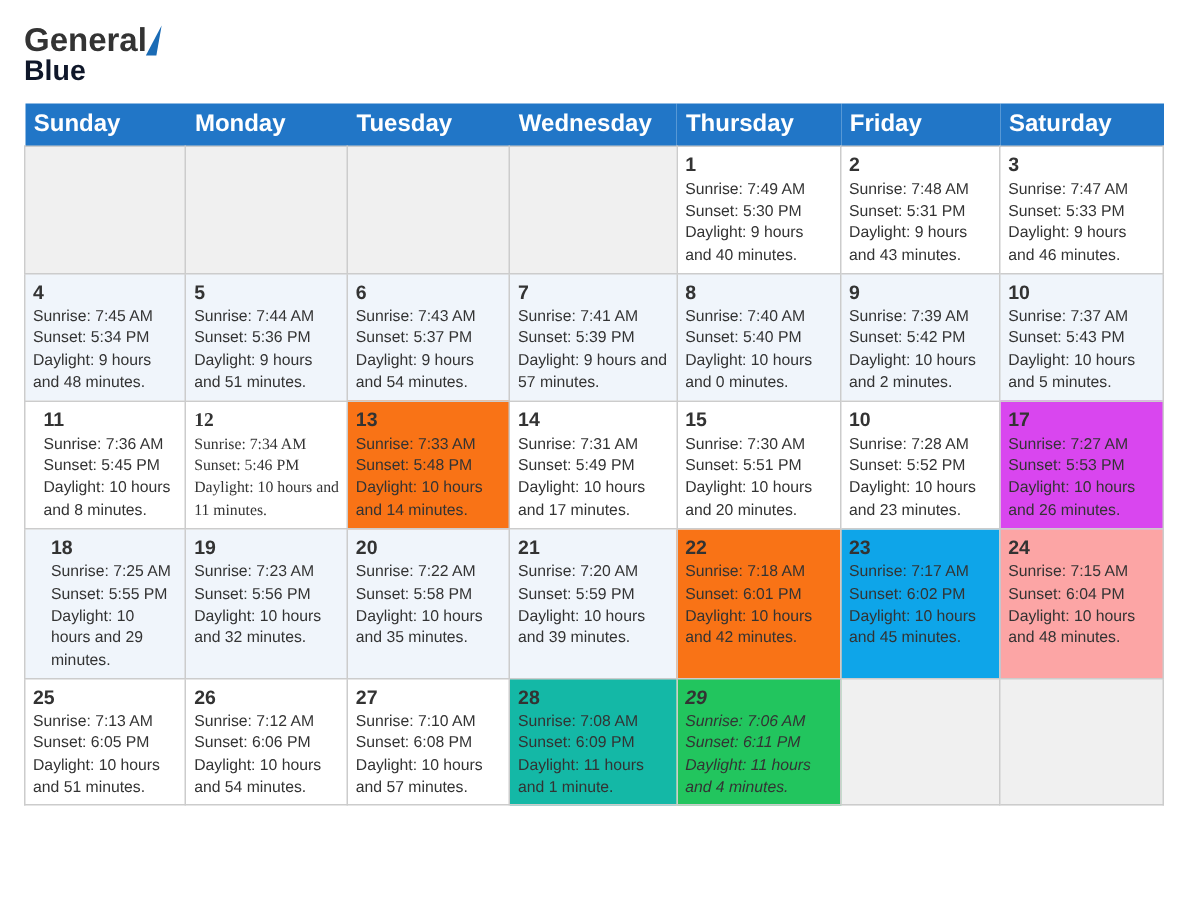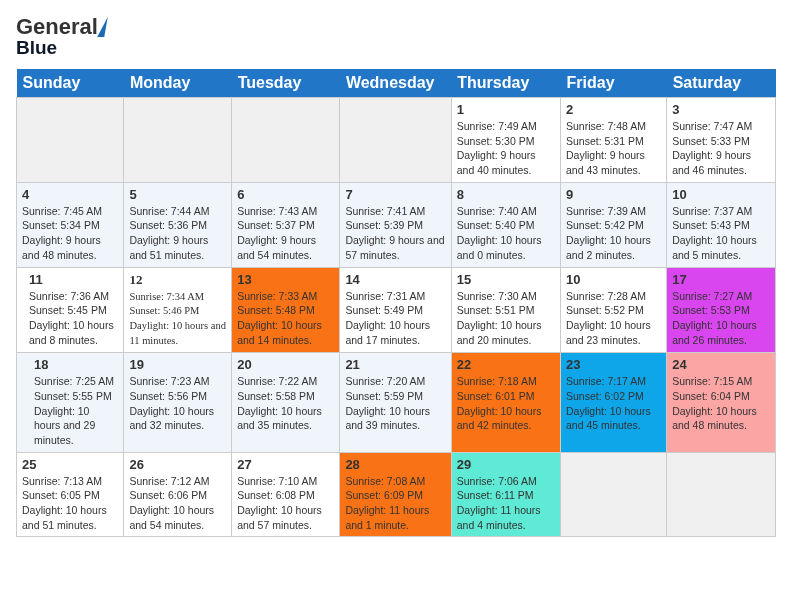--- a/index.html
+++ b/index.html
@@ -225,25 +225,25 @@
           <div class="day-info">Sunrise: 7:13 AM<br>Sunset: 6:05 PM<br>Daylight: 10 hours and 51 minutes.</div>
         </td>
         <td style="background: rgb(255, 255, 255);">
           <div class="day-num">26</div>
           <div class="day-info">Sunrise: 7:12 AM<br>Sunset: 6:06 PM<br>Daylight: 10 hours and 54 minutes.</div>
         </td>
         <td style="background: rgb(255, 255, 255);">
           <div class="day-num">27</div>
           <div class="day-info">Sunrise: 7:10 AM<br>Sunset: 6:08 PM<br>Daylight: 10 hours and 57 minutes.</div>
         </td>
-        <td style="background: #f97316;">
+        <td style="background: #14b8a6;">
           <div class="day-num">28</div>
           <div class="day-info">Sunrise: 7:08 AM<br>Sunset: 6:09 PM<br>Daylight: 11 hours and 1 minute.</div>
         </td>
-        <td style="background: #5eead4;">
+        <td style="background: #22c55e; font-style: italic;">
           <div class="day-num">29</div>
           <div class="day-info">Sunrise: 7:06 AM<br>Sunset: 6:11 PM<br>Daylight: 11 hours and 4 minutes.</div>
         </td>
         <td class="empty" style="background: rgb(240, 240, 240);"></td>
         <td class="empty" style="background: rgb(240, 240, 240);"></td>
       </tr>
     </tbody>
 </table>
 
 </body></html>

